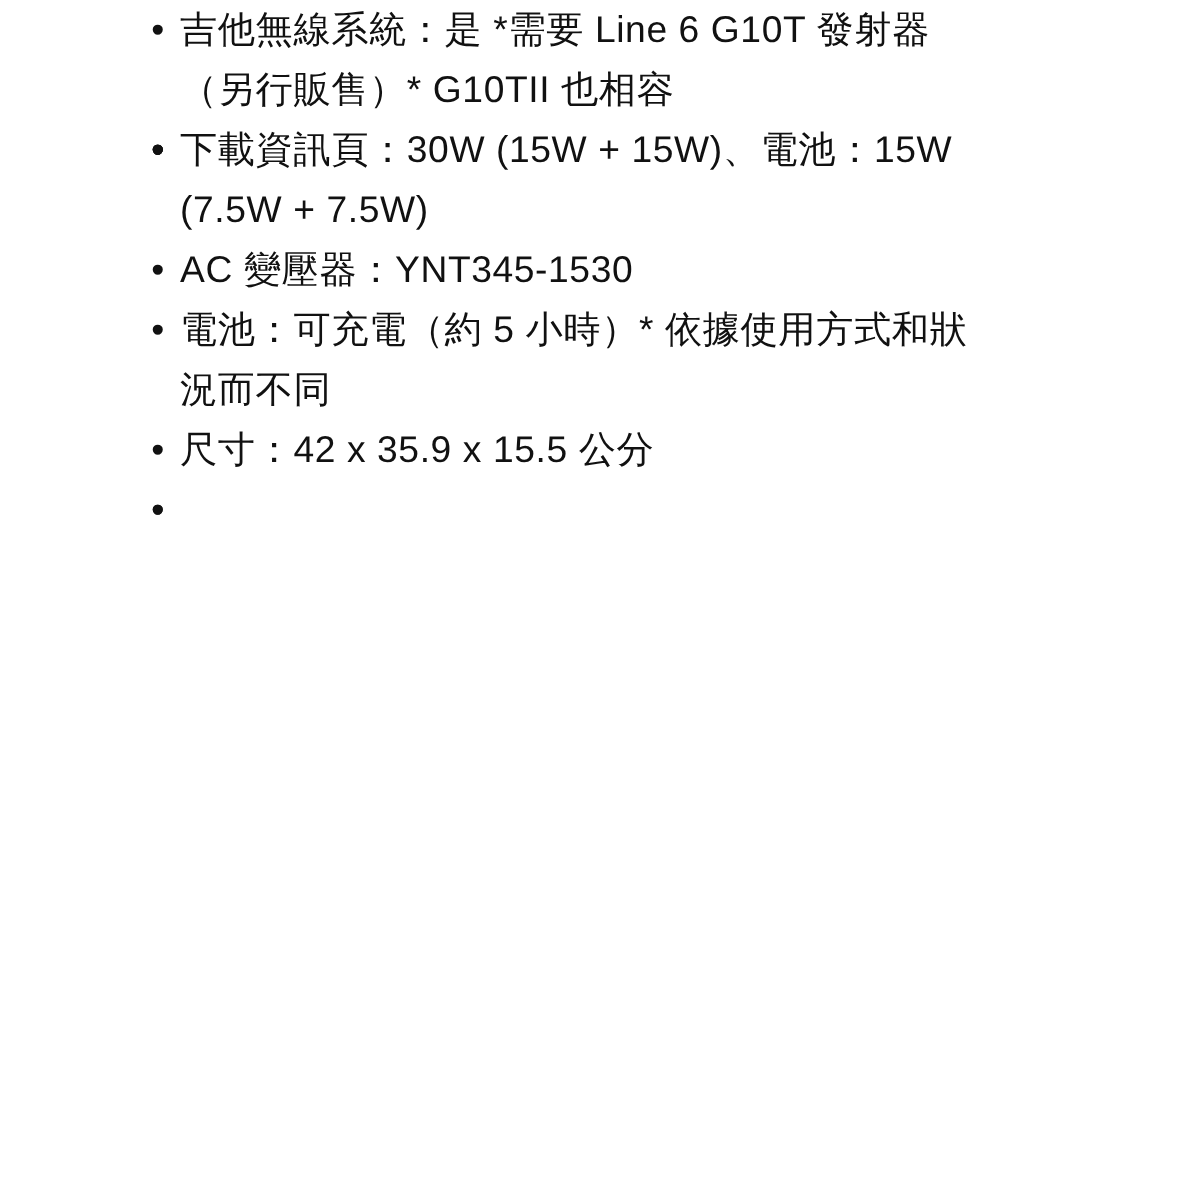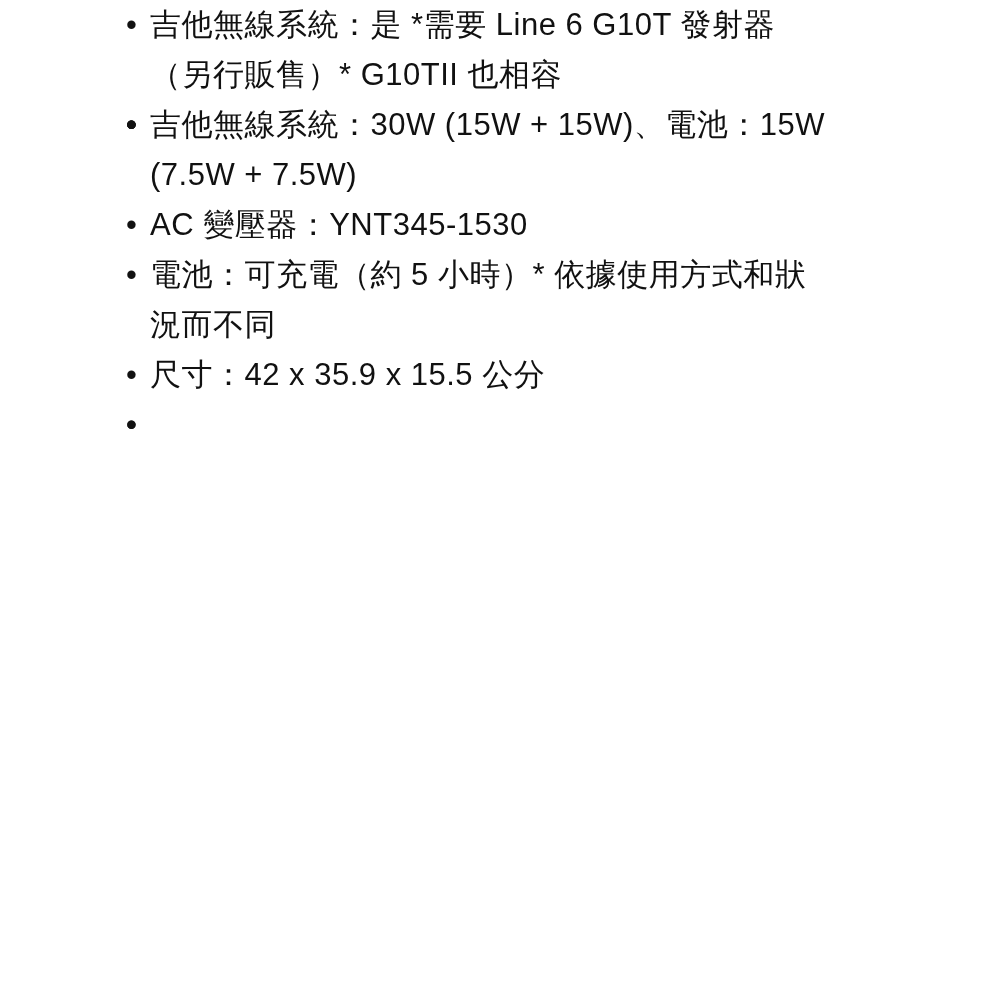--- a/index.html
+++ b/index.html
@@ -52,21 +52,21 @@
 </head>
 <body>
 
 <main class="page">
   <ul class="spec-list">
       <li class="spec-item"><span class="bullet">•</span><span class="item-text">吉他無線系統：是 *需要 Line 6 G10T 發射器
 （另行販售）* G10TII 也相容</span></li>
       <li class="spec-item"><span class="bullet">•</span></li>
       <li class="spec-item"><span class="bullet">•</span></li>
       <li class="spec-item"><span class="bullet">•</span></li>
-      <li class="spec-item"><span class="bullet">•</span><span class="item-text">吉他無線系統：30W (15W + 15W)、電池：15W
+      <li class="spec-item"><span class="bullet">•</span><span class="item-text">下載資訊頁：30W (15W + 15W)、電池：15W
 (7.5W + 7.5W)</span></li>
       <li class="spec-item"><span class="bullet">•</span><span class="item-text">AC 變壓器：YNT345-1530</span></li>
       <li class="spec-item"><span class="bullet">•</span><span class="item-text">電池：可充電（約 5 小時）* 依據使用方式和狀
 況而不同</span></li>
       <li class="spec-item"><span class="bullet">•</span><span class="item-text">尺寸：42 x 35.9 x 15.5 公分</span></li>
       <li class="spec-item"><span class="bullet">•</span></li>
       <li class="spec-item"><span class="bullet">•</span></li>
     </ul>
 </main>
 

